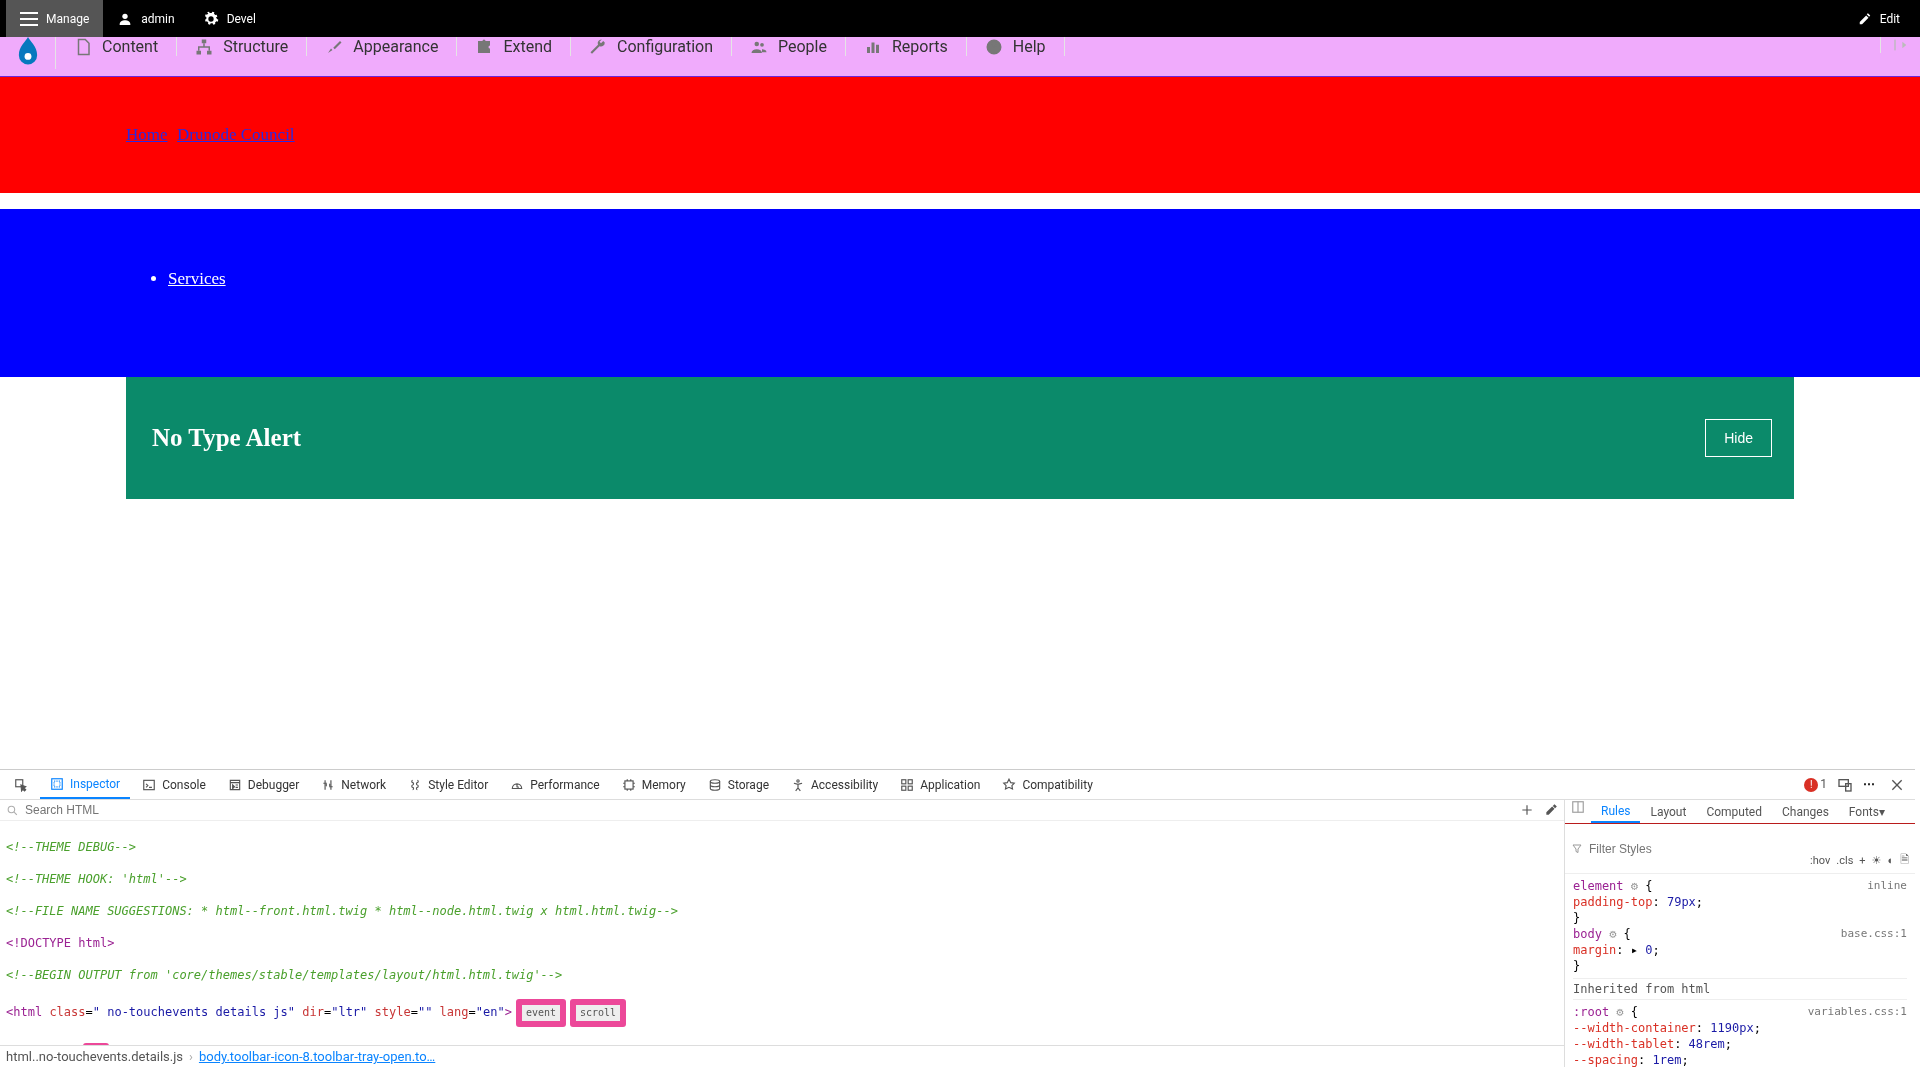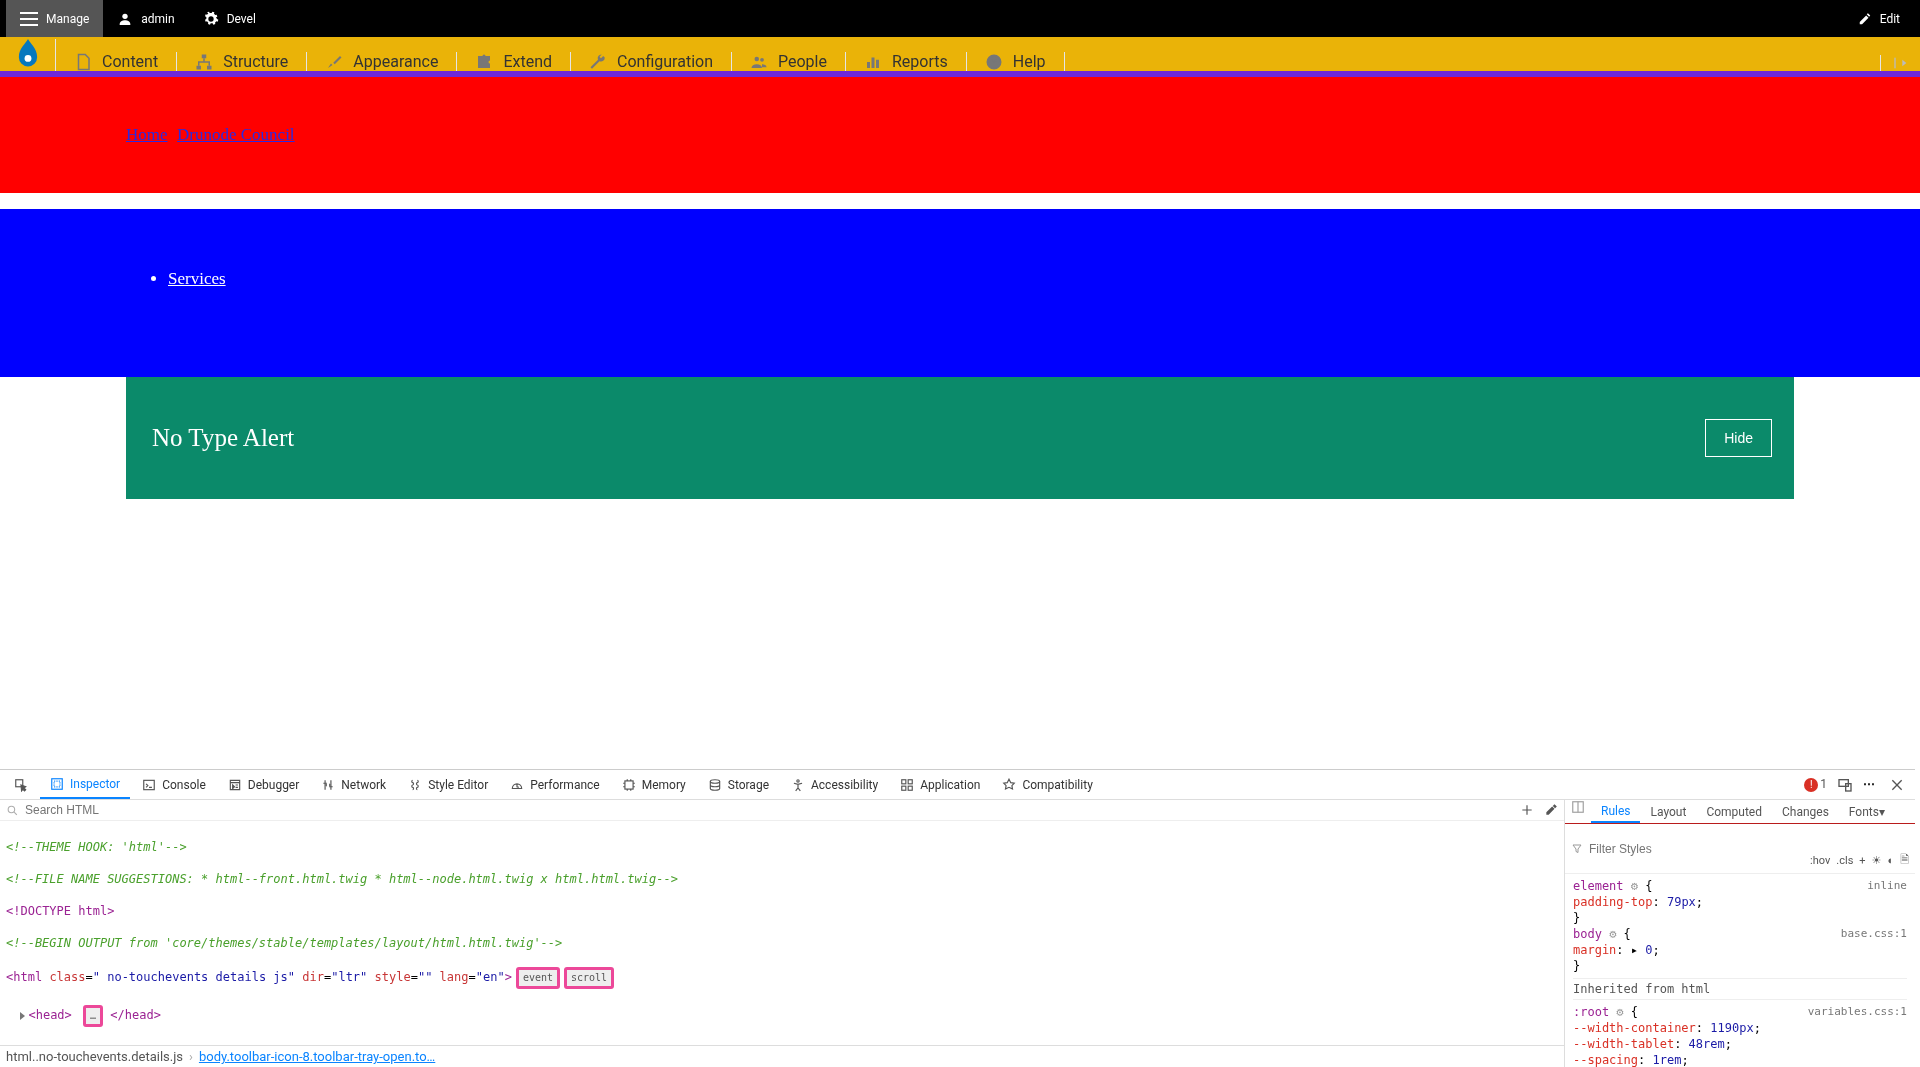--- a/index.html
+++ b/index.html
@@ -11,35 +11,35 @@
 .topbar-right { display: flex; align-items: center; height: 100%; }
 .topbar-item { display: flex; align-items: center; padding: 0 14px; height: 100%; color: #fff; font-size: 12px; cursor: pointer; gap: 8px; }
 .topbar-item.active { background: #555; }
 .burger { width: 18px; height: 14px; display: flex; flex-direction: column; justify-content: space-between; }
 .burger span { height: 2px; background: #fff; }
 .user-ico { width: 16px; height: 16px; }
 .gear-ico { width: 16px; height: 16px; }
 .pencil-ico { width: 14px; height: 14px; }
 
 
-.adminbar { background: #eab308; border-bottom: 6px solid #6d28d9; height: 40px; display: flex; align-items: flex-end; }
+.adminbar { background: #f0abfc; border-bottom: 1px solid #6d28d9; height: 40px; display: flex; align-items: flex-start; }
 .logo-cell { width: 56px; display: flex; align-items: center; justify-content: center; border-right: 1px solid #e5e5e5; }
 .drupal-logo { width: 28px; height: 32px; }
 .admin-item { display: flex; align-items: center; padding: 0 18px; gap: 10px; border-right: 1px solid #e5e5e5; color: #333; font-size: 16px; cursor: pointer; }
 .admin-ico { width: 18px; height: 18px; fill: #777; }
 .adminbar-spacer { flex: 1; }
 .orient-toggle { width: 40px; display: flex; align-items: center; justify-content: center; border-left: 1px solid #e5e5e5; cursor: pointer; }
 .red-band { background: red; padding: 48px 0 48px 126px; }
 .red-band a { color: #2a2ae2; font-family: Georgia, 'Times New Roman', serif; font-size: 17px; text-decoration: underline; }
 .blue-band { background: blue; padding: 60px 0 88px 150px; margin-top: 16px; }
 .blue-band ul { list-style: disc; color: #fff; font-family: Georgia, serif; font-size: 17px; margin-left: 18px; }
 .blue-band a { color: #fff; text-decoration: underline; }
 .alert-wrap { padding: 0 126px 0 126px; }
 .alert-box { background: #0b8a6a; color: #fff; padding: 38px 26px 38px 26px; position: relative; min-height: 122px; display: flex; align-items: center; }
-.alert-box h2 { font-family: Georgia, 'Times New Roman', serif; font-size: 25px; font-weight: normal; }
+.alert-box h2 { font-family: Georgia, 'Times New Roman', serif; font-size: 25px; font-weight: bold; }
 .hide-btn { position: absolute; right: 22px; top: 50%; transform: translateY(-50%); border: 1px solid #fff; background: transparent; color: #fff; padding: 10px 18px; font-size: 14px; cursor: pointer; }
 
 
 .devtools { position: absolute; bottom: 0; left: 0; right: 5px; height: 298px; background: #fff; border-top: 1px solid #ccc; display: flex; flex-direction: column; font-size: 12px; }
 .dt-tabs { display: flex; align-items: center; height: 30px; border-bottom: 1px solid #ddd; padding: 0 4px; gap: 2px; }
 .dt-tab { display: flex; align-items: center; gap: 6px; padding: 0 10px; height: 100%; cursor: pointer; color: #333; }
 .dt-tab.active { color: #0a84ff; border-bottom: 2px solid #0a84ff; }
 .dt-tab svg { width: 14px; height: 14px; }
 .dt-tabs-spacer { flex: 1; }
 .dt-err { color: #fff; background: #d93025; border-radius: 8px; width: 14px; height: 14px; display: inline-flex; align-items: center; justify-content: center; font-size: 10px; margin-right: 2px; }
@@ -51,21 +51,21 @@
 .dt-left { flex: 1; display: flex; flex-direction: column; border-right: 1px solid #ddd; overflow: hidden; }
 .dt-search { display: flex; align-items: center; padding: 3px 6px; border-bottom: 1px solid #eee; gap: 6px; }
 .dt-search input { border: none; outline: none; flex: 1; font-size: 12px; }
 .dt-search .mag { width: 13px; height: 13px; opacity: .6; }
 .dt-search-icons { display:flex; gap:10px; align-items:center; }
 .dt-markup { flex: 1; overflow: auto; font-family: Menlo, Consolas, monospace; font-size: 12px; line-height: 16px; padding: 2px 6px; white-space: pre; }
 .cm { color: #4aa02c; font-style: italic; }
 .tag { color: #9b2393; }
 .attn { color: #c83737; }
 .attv { color: #1a1aa6; }
-.badge { display: inline-block; background: #eee; border: 3px solid #ec4899; border-radius: 3px; padding: 0 4px; font-size: 10px; color: #555; margin-left: 4px; }
+.badge { display: inline-block; background: #eee; border: 6px solid #ec4899; border-radius: 3px; padding: 0 4px; font-size: 10px; color: #555; margin-left: 4px; }
 .tri { display: inline-block; width: 0; height: 0; border-left: 5px solid #777; border-top: 4px solid transparent; border-bottom: 4px solid transparent; margin-right: 3px; vertical-align: middle; }
 
 .dt-right { width: 350px; display: flex; flex-direction: column; overflow: hidden; }
 .dt-rtabs { display: flex; border-bottom: 1px solid #b91c1c; height: 24px; overflow:hidden; }
 .dt-rtab { padding: 0 10px; cursor: pointer; color: #555; font-size: 12px; height:100%; display:flex; align-items:center; }
 .dt-rtab.active { color: #0a84ff; border-bottom: 2px solid #0a84ff; }
 .dt-rtabs .flexicon { width:14px; height:14px; margin: 0 6px; opacity:.7; }
 .dt-filter { display: flex; align-items: center; border-bottom: 1px solid #eee; padding: 3px 6px; gap: 6px; }
 .dt-filter input { border: none; outline: none; flex: 1; font-size: 12px; }
 .hovcls { font-size: 11px; color: #555; display:flex; gap:6px; align-items:center;margin-top:24px; }
@@ -324,20 +324,21 @@
         <div class="dt-search-icons">
           <svg width="14" height="14" viewBox="0 0 24 24" stroke="#555" stroke-width="2">
               <path d="M12 4v16M4 12h16"></path>
             </svg>
           <svg width="14" height="14" viewBox="0 0 24 24" fill="#555">
               <path d="M18 2l4 4-3 3-4-4zM14 6L4 16v4h4l10-10z"></path>
             </svg>
         </div>
       </div>
       <div class="dt-markup">
+<div><span class="cm">&lt;!--THEME DEBUG--&gt;</span></div>
 <div><span class="cm">&lt;!--THEME HOOK: 'html'--&gt;</span></div>
 <div><span class="cm">&lt;!--FILE NAME SUGGESTIONS: * html--front.html.twig * html--node.html.twig x html.html.twig--&gt;</span></div>
 <div><span class="tag">&lt;!</span><span class="tag">DOCTYPE html</span><span class="tag">&gt;</span></div>
 <div><span class="cm">&lt;!--BEGIN OUTPUT from 'core/themes/stable/templates/layout/html.html.twig'--&gt;</span></div>
 <div><span class="tag">&lt;</span><span class="tag">html</span> <span class="attn">class</span>=<span class="attv">" no-touchevents details js"</span> <span class="attn">dir</span>=<span class="attv">"ltr"</span> <span class="attn">style</span>=<span class="attv">""</span> <span class="attn">lang</span>=<span class="attv">"en"</span><span class="tag">&gt;</span><span class="badge">event</span><span class="badge">scroll</span></div>
 <div>  <span class="tri"></span><span class="tag">&lt;head&gt;</span> <span class="badge">…</span> <span class="tag">&lt;/head&gt;</span></div>
 
 
 
 

